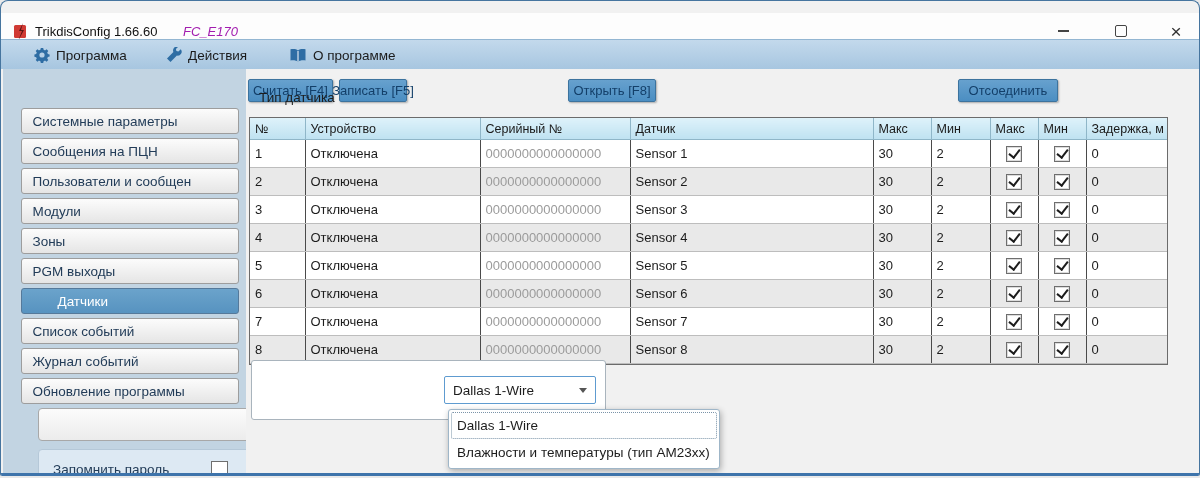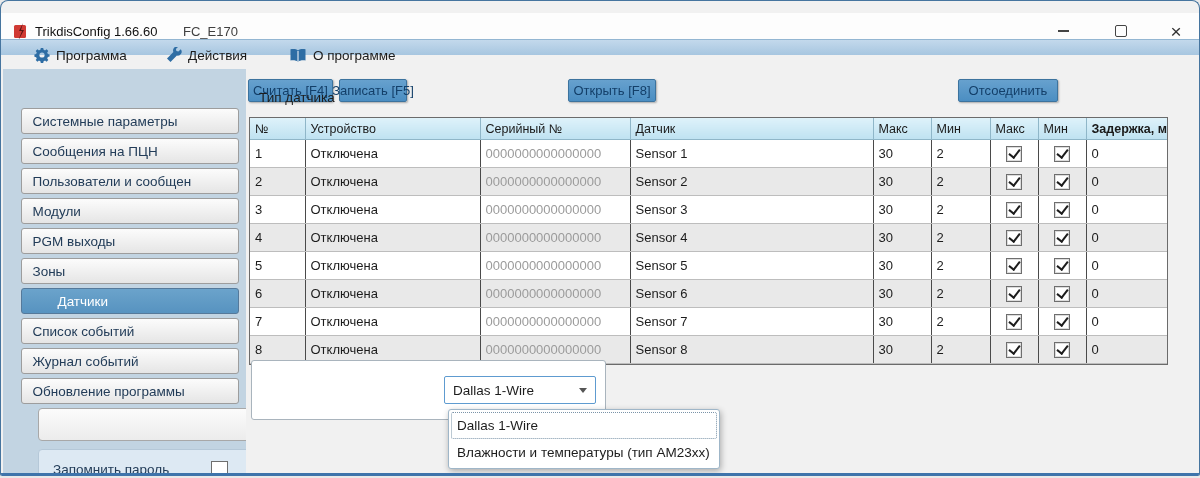--- a/index.html
+++ b/index.html
@@ -2,28 +2,28 @@
 <html><head>
 <meta charset="utf-8">
 <style>
   html,body{margin:0;padding:0;background:#e9e9e9;font-family:"Liberation Sans",sans-serif;}
   .window{position:relative;width:1198px;height:475px;border:1px solid #46759f;border-bottom:none;
           border-radius:8px 8px 2px 2px;overflow:hidden;background:#f1f1f1;}
   
   .titlebar{position:absolute;top:12px;left:0;right:0;height:38px;background:#fdfdfd;}
   .app-logo{position:absolute;left:12px;top:10px;width:16px;height:18px;}
   .title{position:absolute;left:34px;top:11px;font-size:13px;color:#111;}
-  .device{position:absolute;left:182px;top:11px;font-size:13px;color:#404040;}
+  .device{position:absolute;left:182px;top:11px;font-size:13px;color:#a21caf;font-style:italic;}
   .wc{position:absolute;top:2px;width:36px;height:32px;display:flex;align-items:center;justify-content:center;}
   .wc-min{left:1044px}.wc-max{left:1102px}.wc-close{left:1157px}
   .glyph-min{width:11px;height:2px;background:#444;}
   .glyph-max{width:10px;height:10px;border:1.5px solid #444;border-radius:2px;}
   .glyph-close{font-size:19px;color:#333;line-height:1;}
   
-  .menubar{position:absolute;top:38px;left:0;right:0;height:16px;
+  .menubar{position:absolute;top:38px;left:0;right:0;height:30px;
            background:linear-gradient(#c3d9ec,#a7c6e0);border-top:1px solid #93b6d2;box-sizing:border-box;}
   .menu-item{position:absolute;top:0;height:30px;display:flex;align-items:center;gap:6px;
              font-size:13.5px;color:#1b1b1b;cursor:default;}
   #mi-program{left:33px}#mi-actions{left:165px}#mi-about{left:288px}
   .micon{display:flex;align-items:center;}
   
   .sidebar{position:absolute;left:2px;top:68px;width:253px;bottom:3px;background:#c2d4e2;
            overflow:hidden;display:flex;flex-direction:column;align-items:flex-end;padding-top:39px;box-sizing:border-box;}
   #side-items{display:flex;flex-direction:column;align-items:center;width:100%;}
   .side-btn{width:218px;height:26px;min-height:26px;margin-bottom:4px;
@@ -41,21 +41,21 @@
   .tb{position:absolute;top:10px;height:23px;background:linear-gradient(#67a1ce,#4b8ec2);
       border:1px solid #3c739e;border-radius:2px;color:#133f69;font-size:13px;
       display:flex;align-items:center;justify-content:center;box-shadow:1px 1px 2px rgba(0,0,0,0.3);
       box-sizing:border-box;cursor:default;white-space:nowrap;}
   #tb-read{left:2px;width:85px}#tb-write{left:93px;width:68px}#tb-open{left:322px;width:88px}
   #tb-save{left:416px;width:106px}#tb-disconnect{left:712px;width:100px}
   .table-wrap{position:absolute;left:3px;top:48px;width:917px;border:1px solid #6b6b6b;box-sizing:content-box;background:#fff;}
   table{border-collapse:collapse;table-layout:fixed;width:917px;}
   th{height:21px;background:linear-gradient(#def2fa,#bfe2f1);border-right:1px solid #8fb6c8;border-bottom:1px solid #8fb6c8;
      font-weight:400;text-align:left;padding:0 0 0 5px;color:#1a1a1a;font-size:12.5px;white-space:nowrap;overflow:hidden;}
-  th:last-child{border-right:none;font-weight:bold;}
+  th:last-child{border-right:none;}
   td{height:27px;border-right:1px solid #4a4a4a;border-bottom:1px solid #bdbdbd;padding:0 0 0 5px;
      color:#1c1c1c;font-size:13px;white-space:nowrap;overflow:hidden;background:#fff;}
   td:last-child{border-right:none;}
   tr:nth-child(even) td{background:#e9e9e9;}
   td.serial{color:#9b9b9b;}
   td.cb-cell{text-align:center;padding:0;}
   .cb{display:inline-block;width:14px;height:14px;background:#fff;border:1px solid #6e6e6e;
       box-shadow:inset 0 0 0 1px #dcdcdc;position:relative;vertical-align:middle;}
   .cb.checked::after{content:"";position:absolute;left:3.5px;top:0.5px;width:5px;height:9px;
       border:solid #1c1c1c;border-width:0 2px 2px 0;transform:rotate(38deg);}
@@ -125,22 +125,22 @@
       <span>О программе</span>
     </div>
   </div>
 
   <div class="sidebar">
     <div id="side-items">
         <div class="side-btn">Системные параметры</div>
         <div class="side-btn">Сообщения на ПЦН</div>
         <div class="side-btn">Пользователи и сообщен</div>
         <div class="side-btn">Модули</div>
+        <div class="side-btn">Зоны</div>
         <div class="side-btn">PGM выходы</div>
-        <div class="side-btn">Зоны</div>
         <div class="side-btn active">Датчики</div>
         <div class="side-btn">Список событий</div>
         <div class="side-btn">Журнал событий</div>
         <div class="side-btn">Обновление программы</div>
       </div>
     <div class="side-empty"></div>
     <div class="side-panel">
       <span class="lbl">Запомнить пароль</span>
       <span class="cbx"></span>
     </div>

